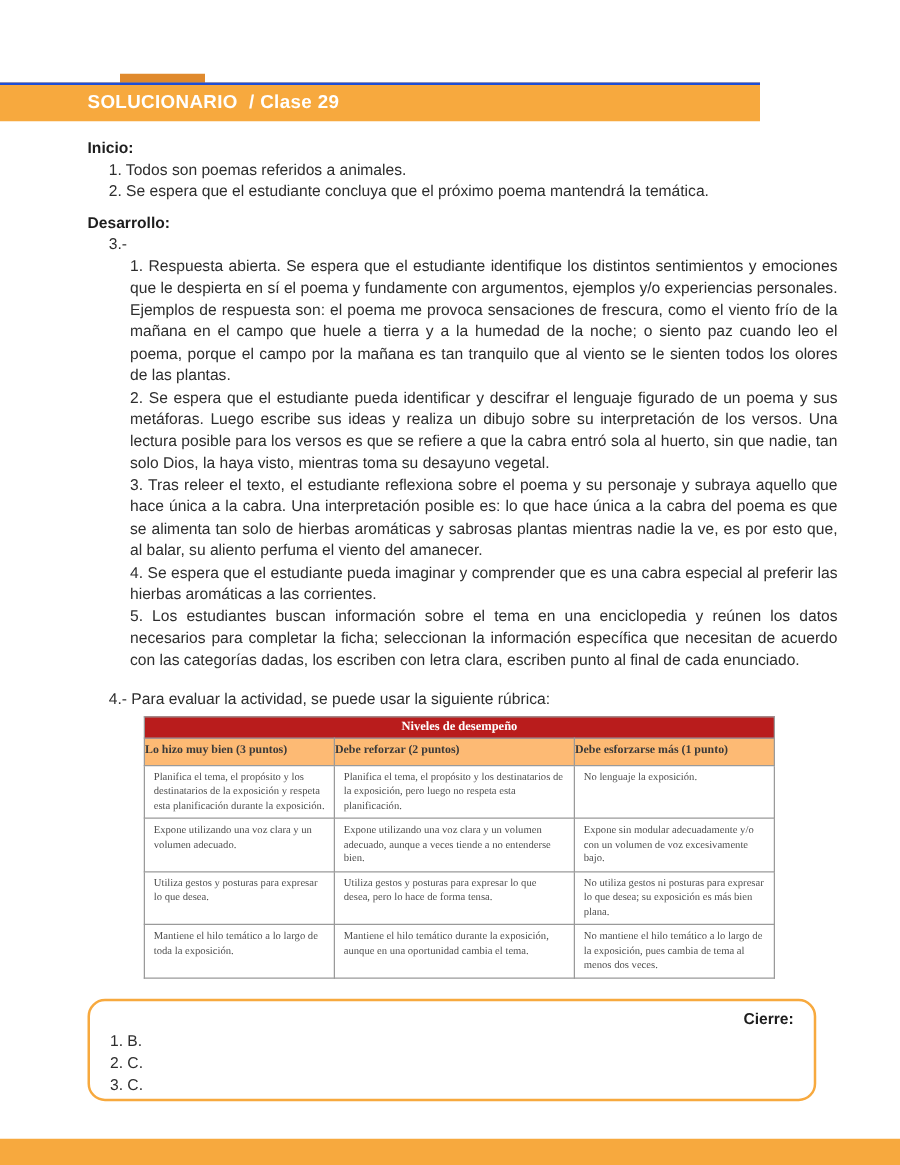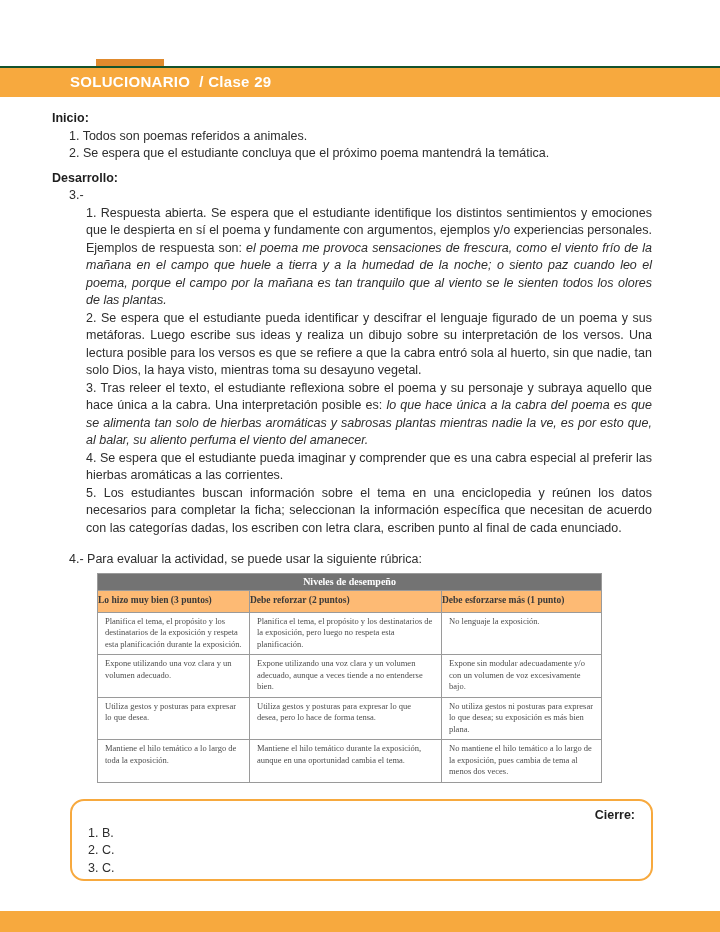--- a/index.html
+++ b/index.html
@@ -7,51 +7,51 @@
     width:720px; height:932px;
     background:#ffffff;
     font-family:"Liberation Sans", sans-serif;
     color:#2e2e2e;
     position:relative;
     overflow:hidden;
   }
 
   
   .top-bar {
-    position:absolute; left:0; top:66px; width:720px; height:31px;
+    position:absolute; left:0; top:66px; width:608px; height:31px;
     background:#F7A93E;
-    border-top:2px solid #14532d;
+    border-top:2px solid #1d4ed8;
     box-sizing:border-box;
   }
   .top-bar-tab {
     position:absolute; left:96px; top:59px; width:68px; height:8px;
     background:#E08A2D;
   }
   .header-title {
     position:absolute; left:70px; top:5px;
     font-size:15px; font-weight:bold; color:#ffffff;
     white-space:pre; letter-spacing:0.3px;
   }
 
   
   .content {
-    position:absolute; left:52px; top:110px; width:600px;
+    position:absolute; left:70px; top:110px; width:600px;
     font-size:12.5px; line-height:17.5px;
   }
   .section-heading { font-weight:bold; color:#1e1e1e; }
   .plain-list { margin-left:17px; }
   .plain-list div { margin:0; }
   .desarrollo-heading { margin-top:7px; }
   .item-number { margin-left:17px; }
   .answers {
     margin-left:34px; width:566px;
     text-align:justify;
   }
   .answers p { margin:0; }
-  .answers .it { font-style:italic; }
+  .answers .it { }
   .rubric-intro { margin-top:14px; margin-left:17px; }
 
   
   .rubric-table {
     margin-top:4px; margin-left:45px;
     width:504px;
     border-collapse:collapse;
     font-family:"Liberation Serif", serif;
     table-layout:fixed;
   }
@@ -59,21 +59,21 @@
     border:1px solid #9a9a9a;
     vertical-align:top;
     padding:3px 7px 4px 7px;
     font-size:8.5px; line-height:11.5px;
     color:#4d4d4d;
   }
   .rubric-table col.c1 { width:152px; }
   .rubric-table col.c2 { width:192px; }
   .rubric-table col.c3 { width:160px; }
   .rubric-table td.tbl-title {
-    background:#737373; color:#ffffff;
+    background:#b91c1c; color:#ffffff;
     text-align:center; font-weight:bold;
     font-size:10px; padding:2px 0 3px 0;
   }
   .rubric-table td.tbl-sub {
     background:#fdba74; color:#3a3a3a;
     font-weight:bold;
     font-size:9.5px; padding:4px 0 5px 0;
   }
 
   

